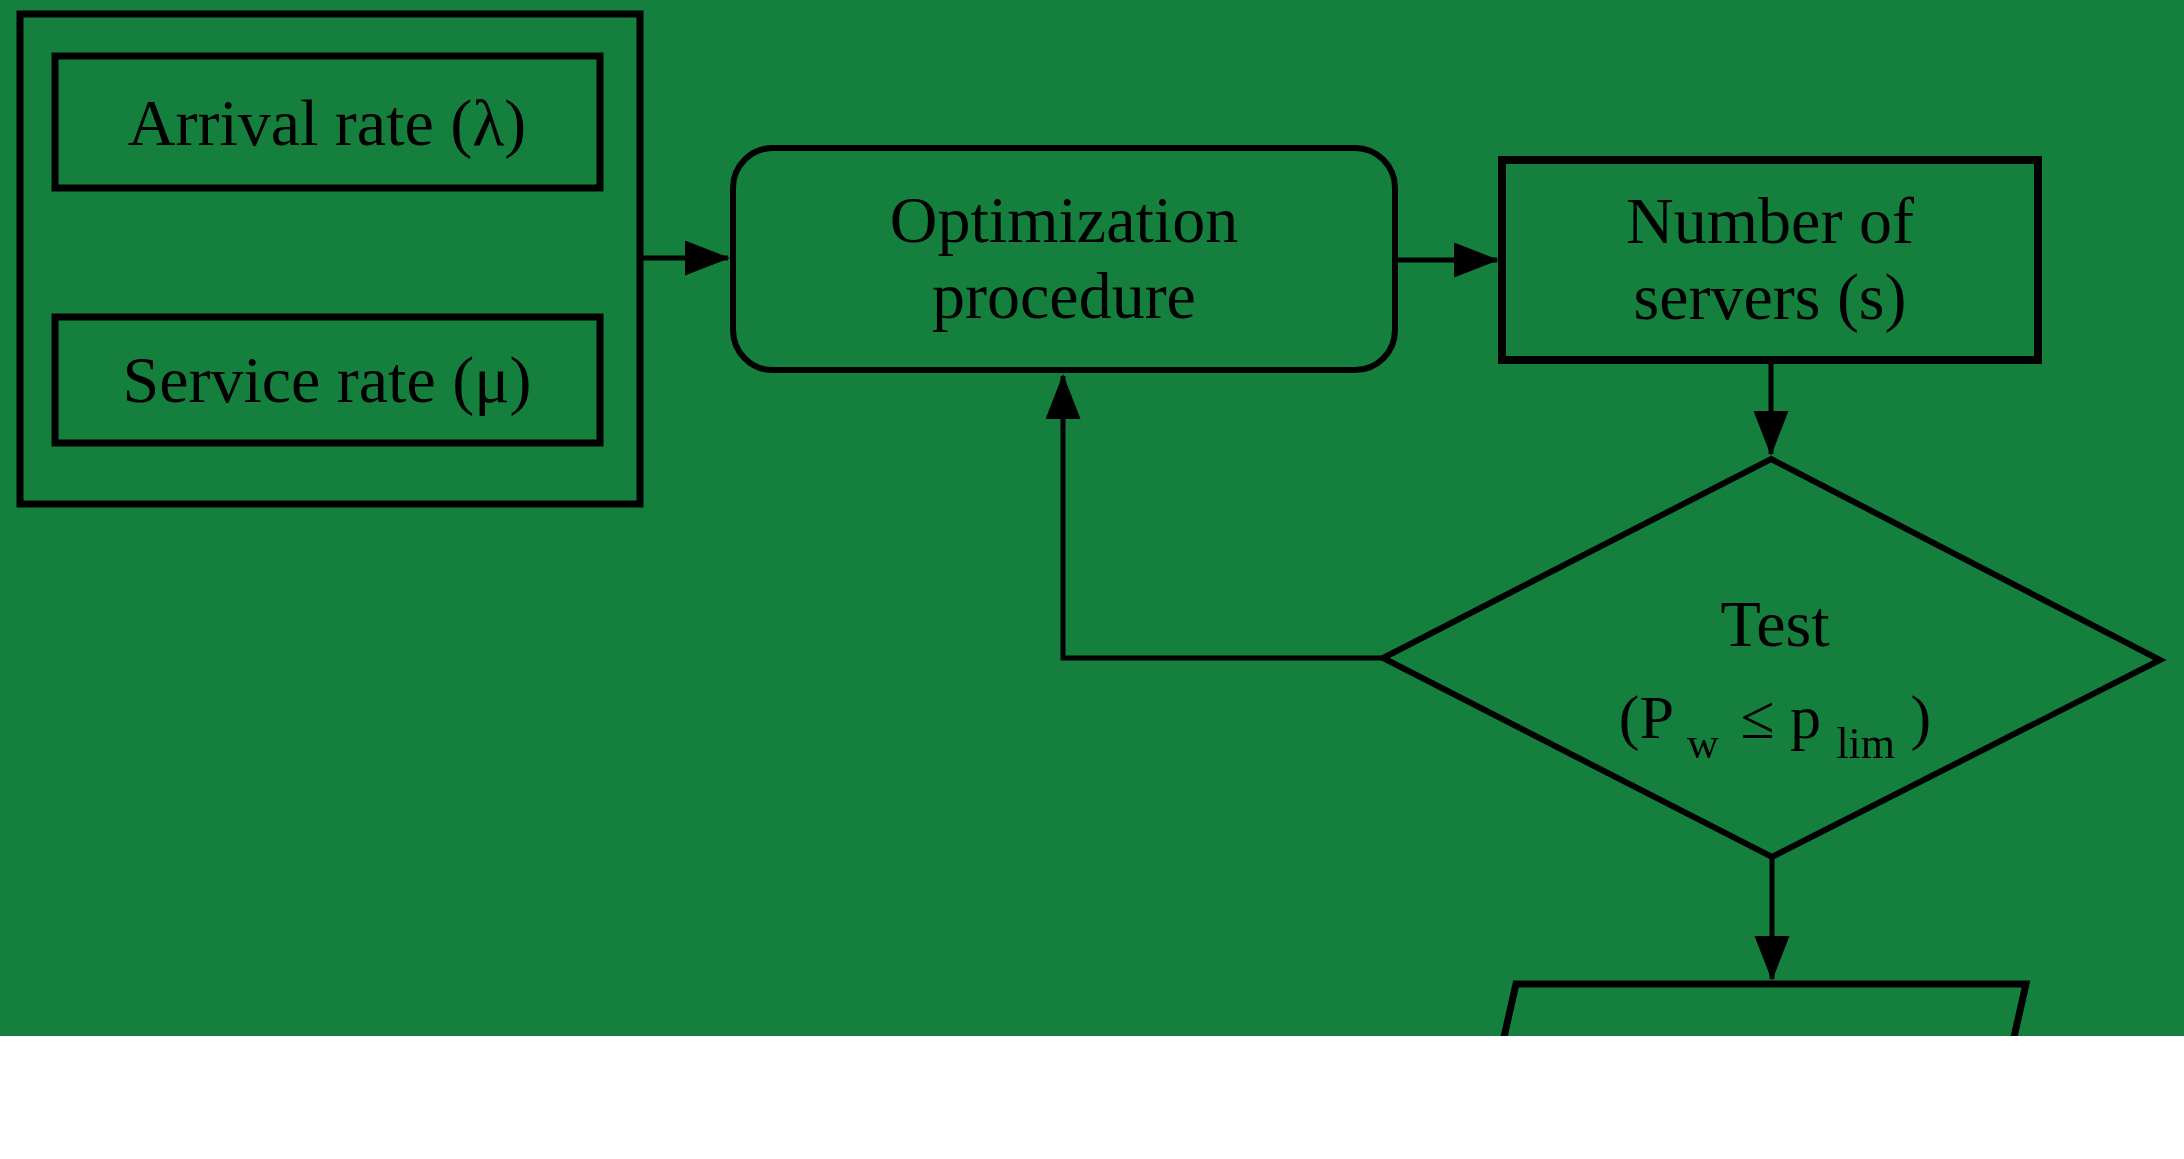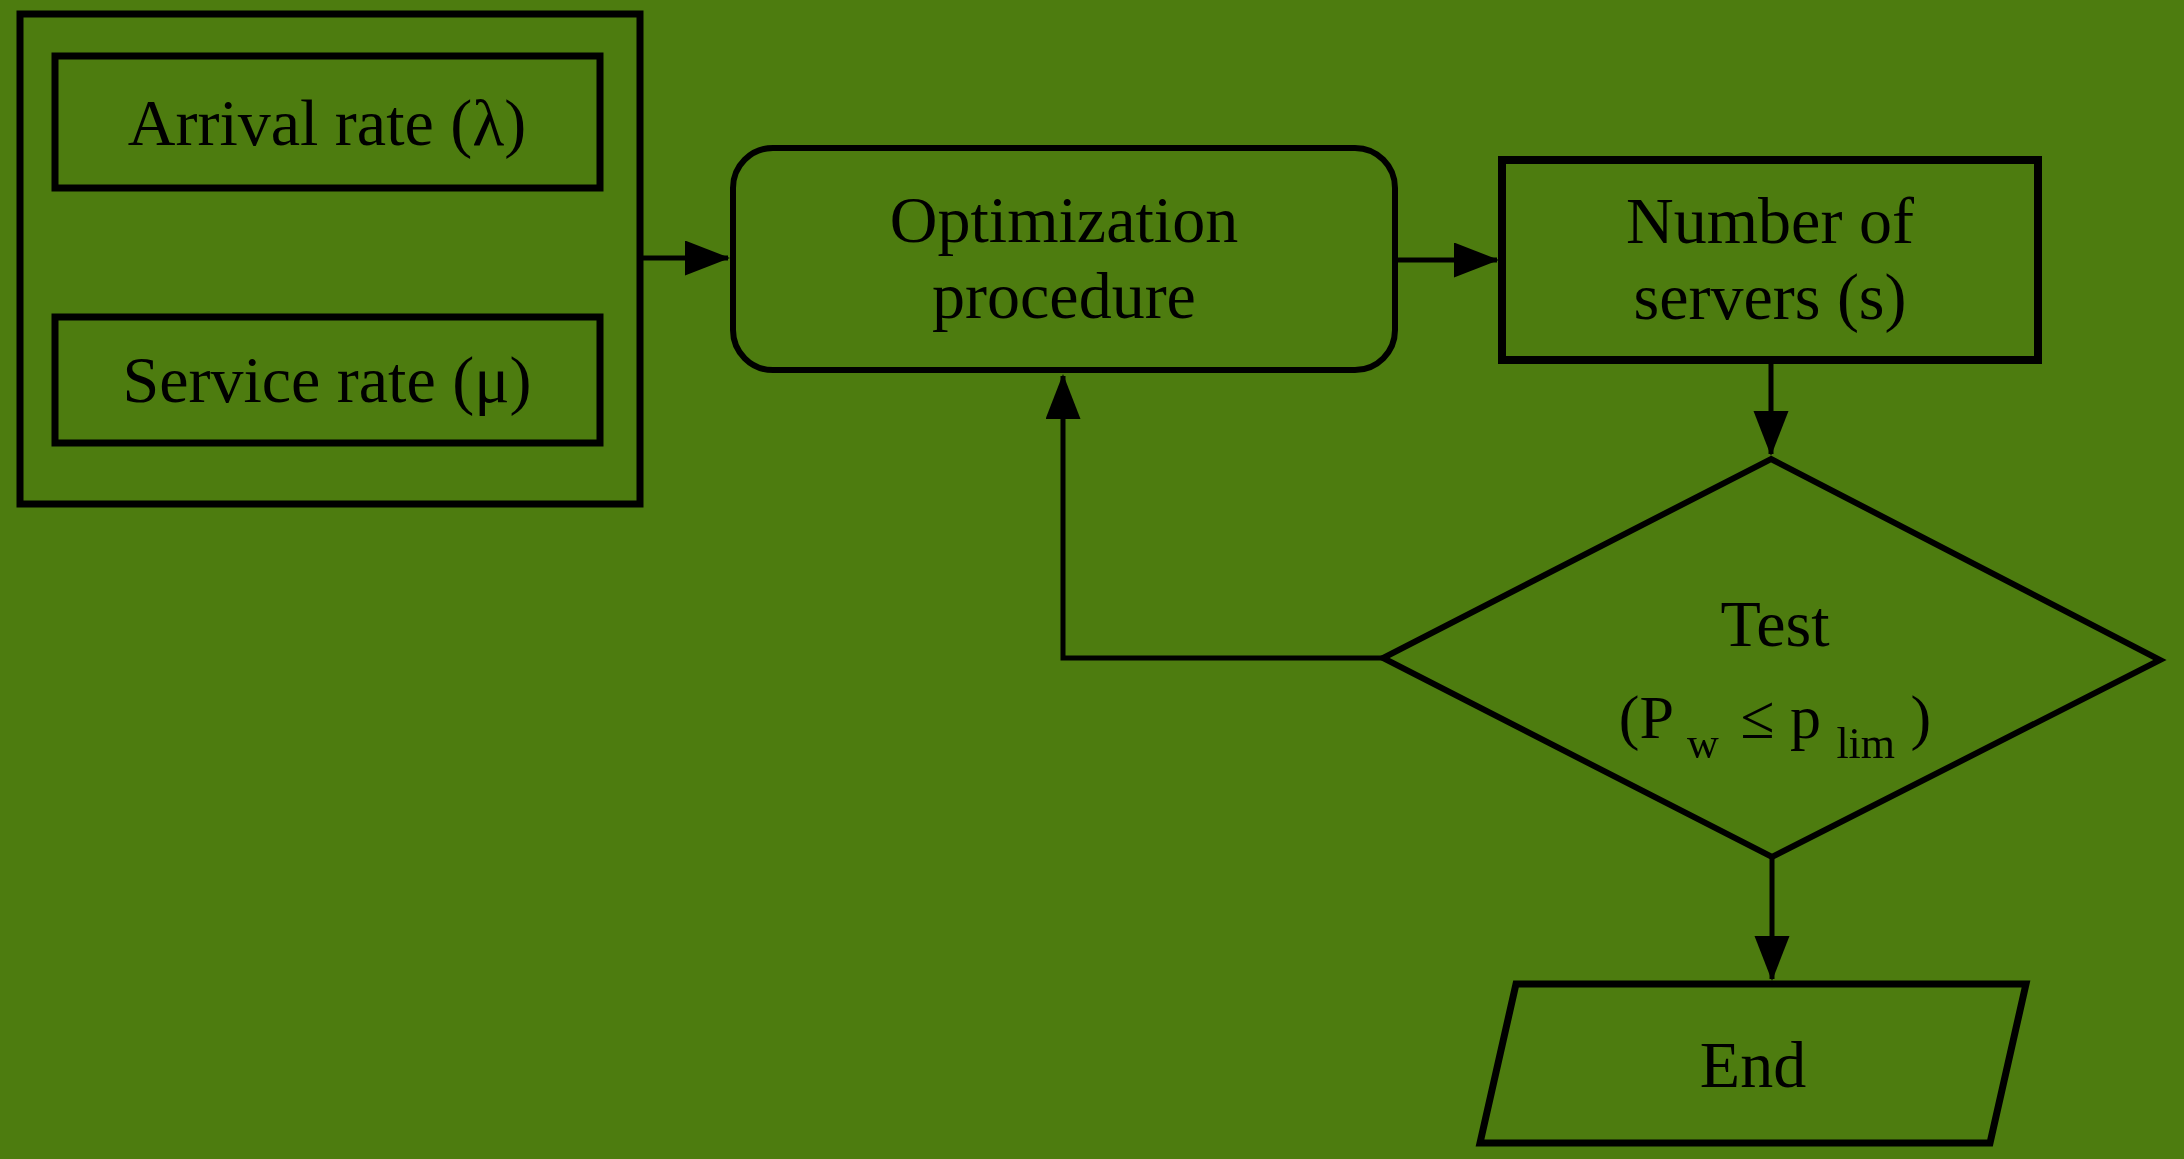--- a/index.html
+++ b/index.html
@@ -2,22 +2,22 @@
 <html><head>
 <meta charset="utf-8">
 <style>
   html, body {
     margin: 0;
     padding: 0;
     background: #ffffff;
   }
   .stage {
     width: 2184px;
-    height: 1159px;
-    background: #4d7c0f;
+    height: 1036px;
+    background: #15803d;
     position: relative;
     overflow: hidden;
   }
   svg {
     display: block;
   }
   .node-label {
     font-family: "Liberation Serif", "DejaVu Serif", serif;
     font-size: 66px;
     text-anchor: middle;

